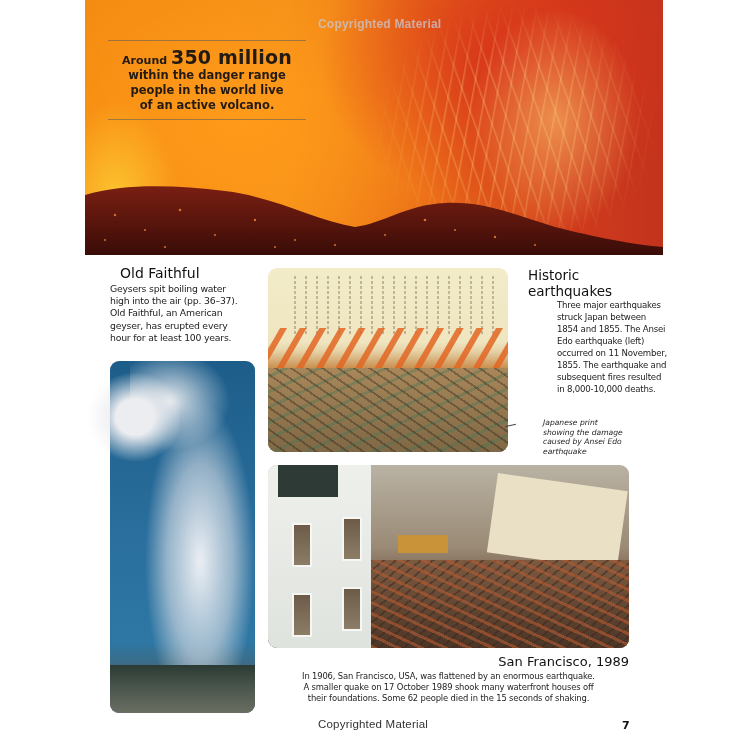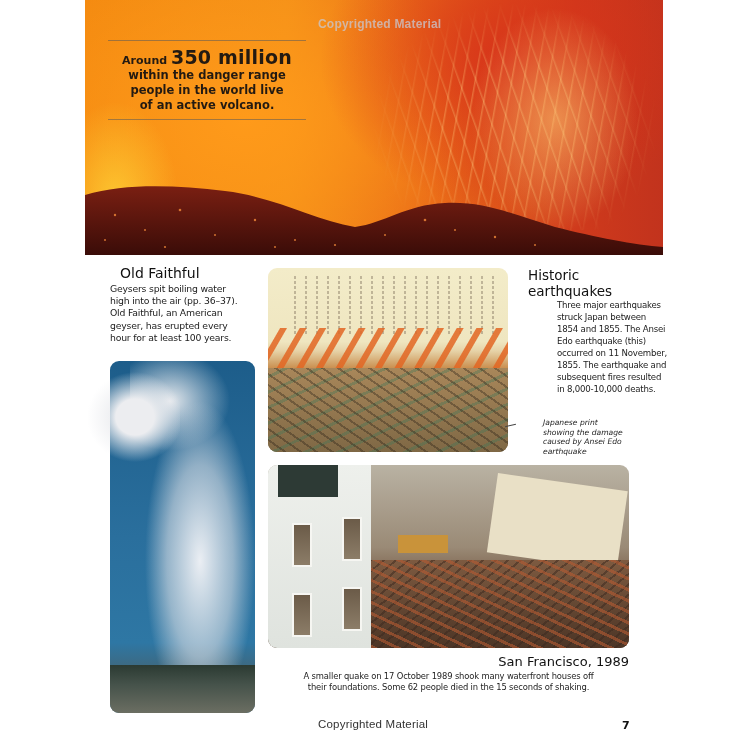--- a/index.html
+++ b/index.html
@@ -176,21 +176,21 @@
 </div>
 
 <div class="sec-title" style="left:528px; top:267px; font-size:13.5px;">
   <div>Historic</div>
   <div>earthquakes</div>
 </div>
 <div class="sec-body" style="left:515px; top:299px; width:130px; font-size:8.6px; line-height:12px;margin-left:42px;">
   <div>Three major earthquakes</div>
   <div>struck Japan between</div>
   <div>1854 and 1855. The Ansei</div>
-  <div>Edo earthquake (this)</div>
+  <div>Edo earthquake (left)</div>
   <div>occurred on 11 November,</div>
   <div>1855. The earthquake and</div>
   <div>subsequent fires resulted</div>
   <div>in 8,000-10,000 deaths.</div>
 </div>
 
 <div class="leader"></div>
 <div class="caption">
   <div>Japanese print</div>
   <div>showing the damage</div>
@@ -206,18 +206,19 @@
     <div class="roof"></div>
     <div class="win" style="left:24px; top:58px;"></div>
     <div class="win" style="left:74px; top:52px;"></div>
     <div class="win" style="left:24px; top:128px;"></div>
     <div class="win" style="left:74px; top:122px;"></div>
   </div>
 </div>
 
 <div class="sf-title">San Francisco, 1989</div>
 <div class="sf-body">
+  <div>In 1906, San Francisco, USA, was flattened by an enormous earthquake.</div>
   <div>A smaller quake on 17 October 1989 shook many waterfront houses off</div>
   <div>their foundations. Some 62 people died in the 15 seconds of shaking.</div>
 </div>
 
 <div class="footer-mark">Copyrighted Material</div>
 <div class="page-num">7</div>
 
 </body></html>

